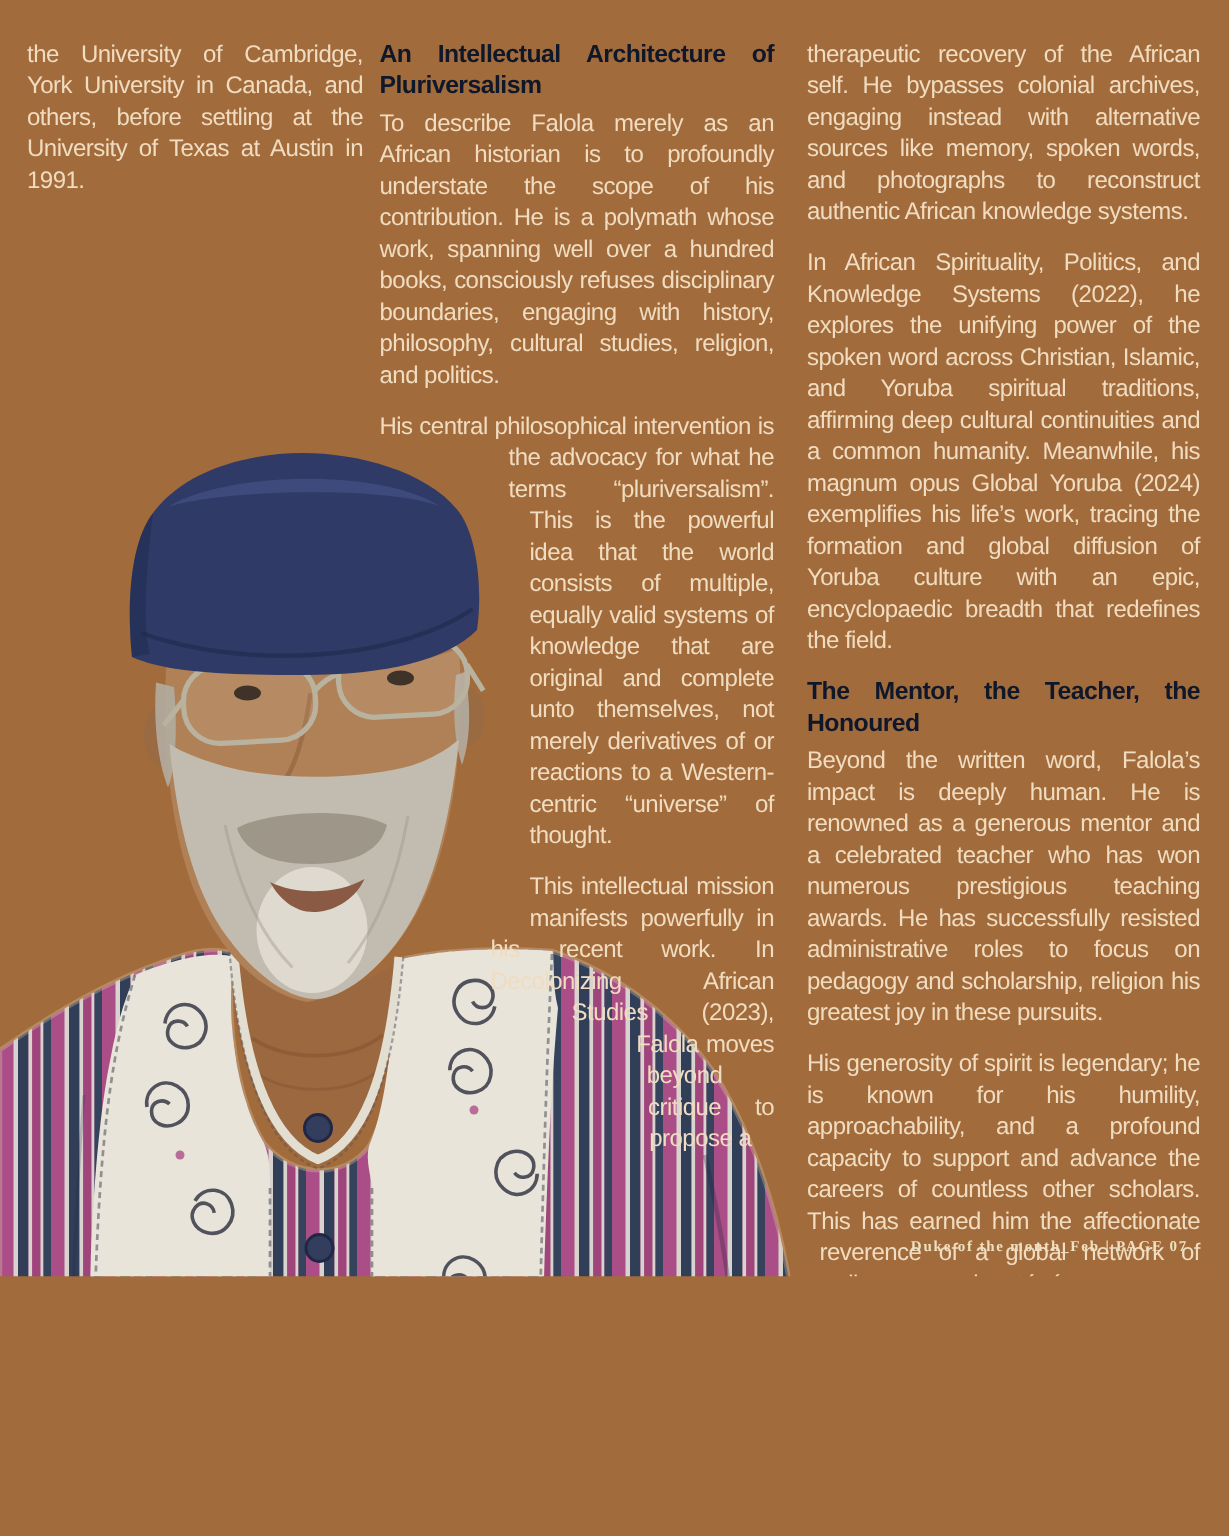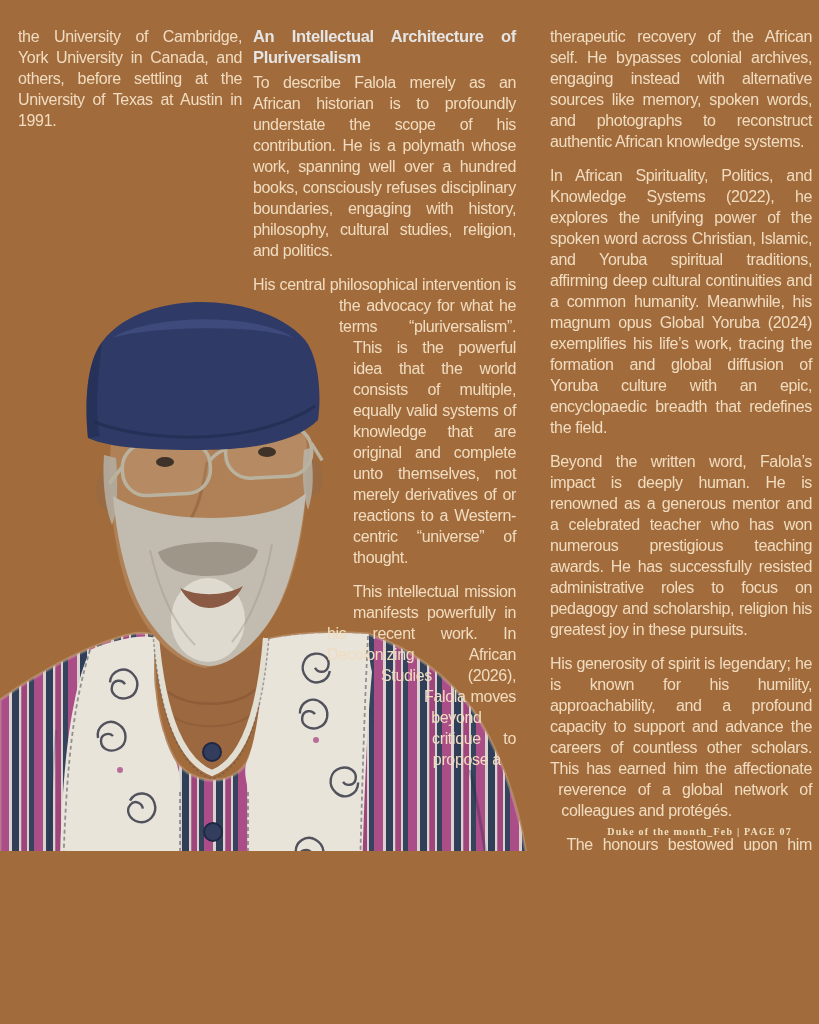--- a/index.html
+++ b/index.html
@@ -7,22 +7,22 @@
     position:relative;width:819px;height:851px;overflow:hidden;
     background:#a26b3b;
     font-family:"Liberation Sans","DejaVu Sans",sans-serif;
     color:#f0dcc0;
   }
   .col{position:absolute;top:26px;font-size:16px;line-height:21px;
        letter-spacing:-0.35px;text-align:justify;}
   .col p{margin:0 0 13px;}
   .col-left{left:18px;width:224px;}
   .col-mid{left:253px;width:263px;}
-  .col-right{left:538px;width:262px;margin-left:12px;}
-  .heading{font-weight:bold;color:#e5e5e5;margin:0 0 4px;font-size:16.5px;
+  .col-right{left:538px;width:262px;}
+  .heading{font-weight:bold;color:#0f172a;margin:0 0 4px;font-size:16.5px;
            line-height:21px;text-align:justify;}
   .wrap-spacer-mid{
     float:left;width:200px;height:625px;
     shape-outside:polygon(0px 34px,86px 34px,86px 78px,100px 78px,100px 345px,
       74px 345px,74px 392px,128px 392px,128px 418px,165px 418px,178px 450px,
       185px 625px,0px 625px);
   }
   .wrap-spacer-right{
     float:left;width:40px;height:250px;
     shape-outside:polygon(0px 145px,8px 145px,16px 200px,26px 250px,0px 250px);
@@ -138,27 +138,28 @@
   <div class="col col-left">
     <p>the University of Cambridge, York University in Canada, and others, before settling at the University of Texas at Austin in 1991.</p>
   </div>
 
   <div class="col col-mid">
     <h3 class="heading">An Intellectual Architecture of Pluriversalism</h3>
     <p>To describe Falola merely as an African historian is to profoundly understate the scope of his contribution. He is a polymath whose work, spanning well over a hundred books, consciously refuses disciplinary boundaries, engaging with history, philosophy, cultural studies, religion, and politics.</p>
     <div>
       <div class="wrap-spacer-mid"></div>
       <p>His central philosophical intervention is the advocacy for what he terms “pluriversalism”. This is the powerful idea that the world consists of multiple, equally valid systems of knowledge that are original and complete unto themselves, not merely derivatives of or reactions to a Western-centric “universe” of thought.</p>
-      <p>This intellectual mission manifests powerfully in his recent work. In Decolonizing African Studies (2026), Falola moves beyond critique to propose a</p>
+      <p>This intellectual mission manifests powerfully in his recent work. In Decolonizing African Studies (2023), Falola moves beyond critique to propose a</p>
     </div>
   </div>
 
   <div class="col col-right">
     <p>therapeutic recovery of the African self. He bypasses colonial archives, engaging instead with alternative sources like memory, spoken words, and photographs to reconstruct authentic African knowledge systems.</p>
     <p>In African Spirituality, Politics, and Knowledge Systems (2022), he explores the unifying power of the spoken word across Christian, Islamic, and Yoruba spiritual traditions, affirming deep cultural continuities and a common humanity. Meanwhile, his magnum opus Global Yoruba (2024) exemplifies his life’s work, tracing the formation and global diffusion of Yoruba culture with an epic, encyclopaedic breadth that redefines the field.</p>
+    <h3 class="heading">The Mentor, the Teacher, the Honoured</h3>
     <p>Beyond the written word, Falola’s impact is deeply human. He is renowned as a generous mentor and a celebrated teacher who has won numerous prestigious teaching awards. He has successfully resisted administrative roles to focus on pedagogy and scholarship, religion his greatest joy in these pursuits.</p>
     <div>
       <div class="wrap-spacer-right"></div>
       <p>His generosity of spirit is legendary; he is known for his humility, approachability, and a profound capacity to support and advance the careers of countless other scholars. This has earned him the affectionate reverence of a global network of colleagues and protégés.</p>
       <p>The honours bestowed upon him are a testament to his global stature.</p>
     </div>
   </div>
 
   <div class="footer">Duke of the month_Feb | PAGE 07</div>
 

